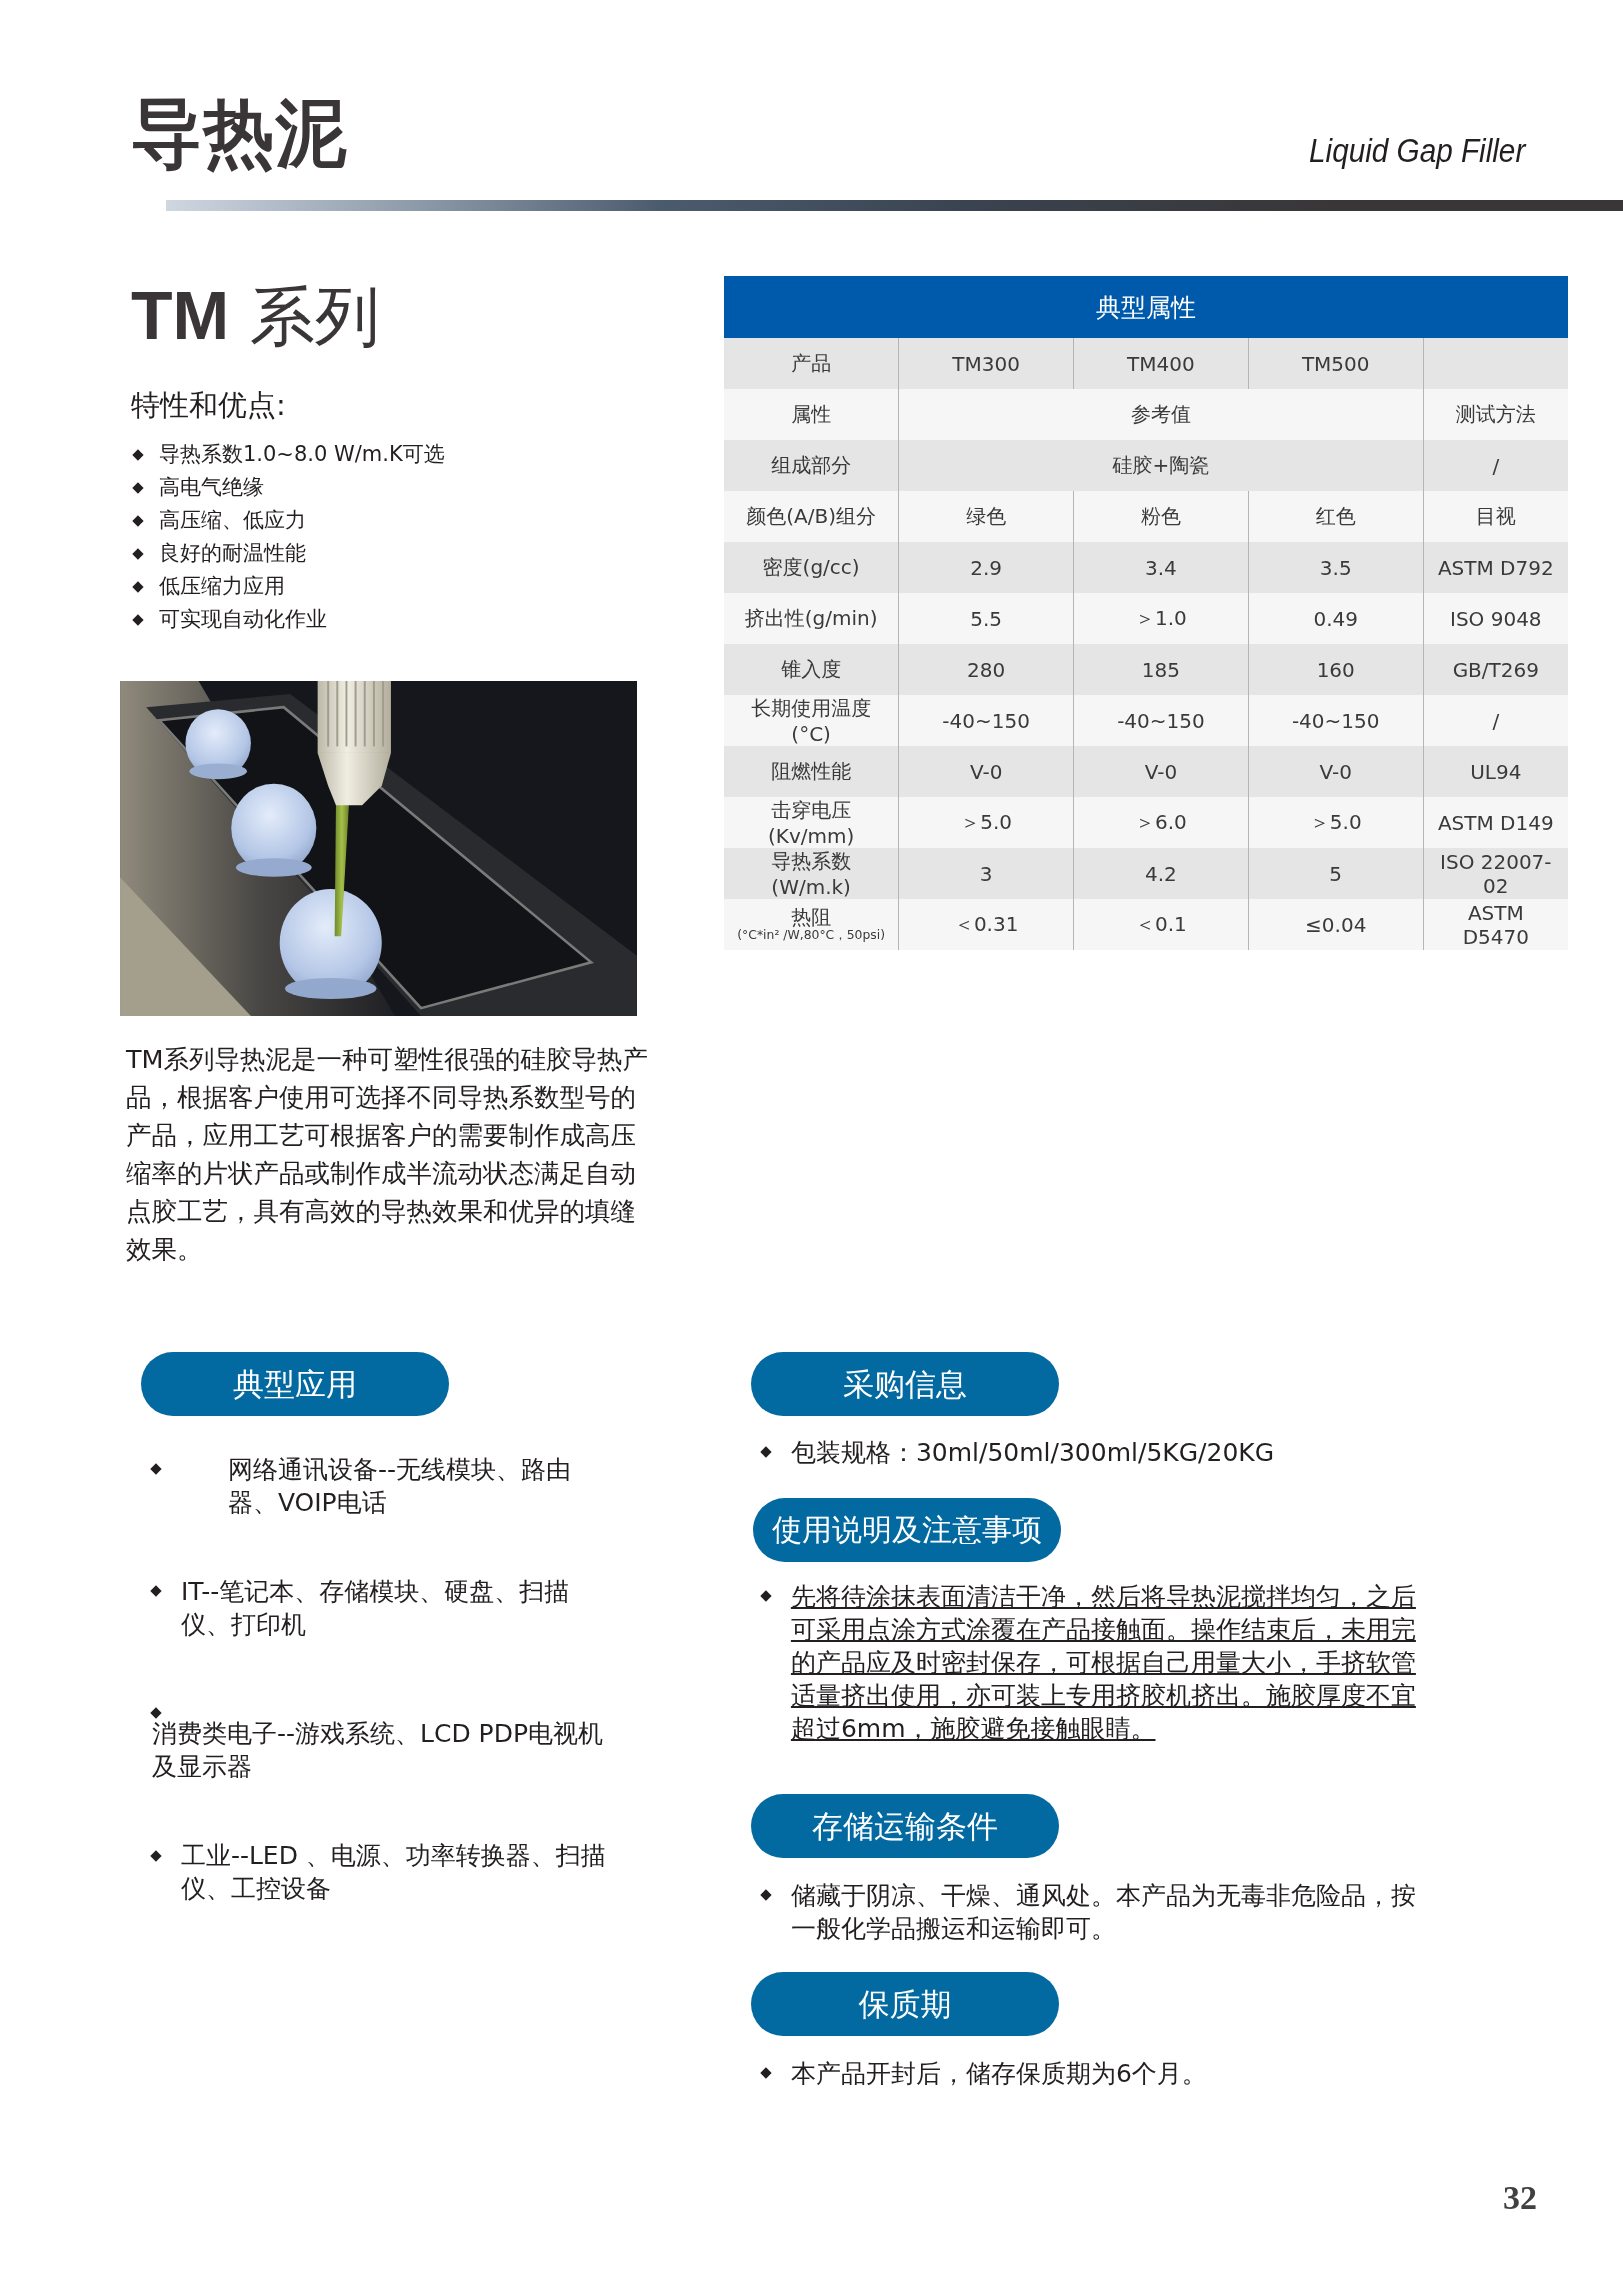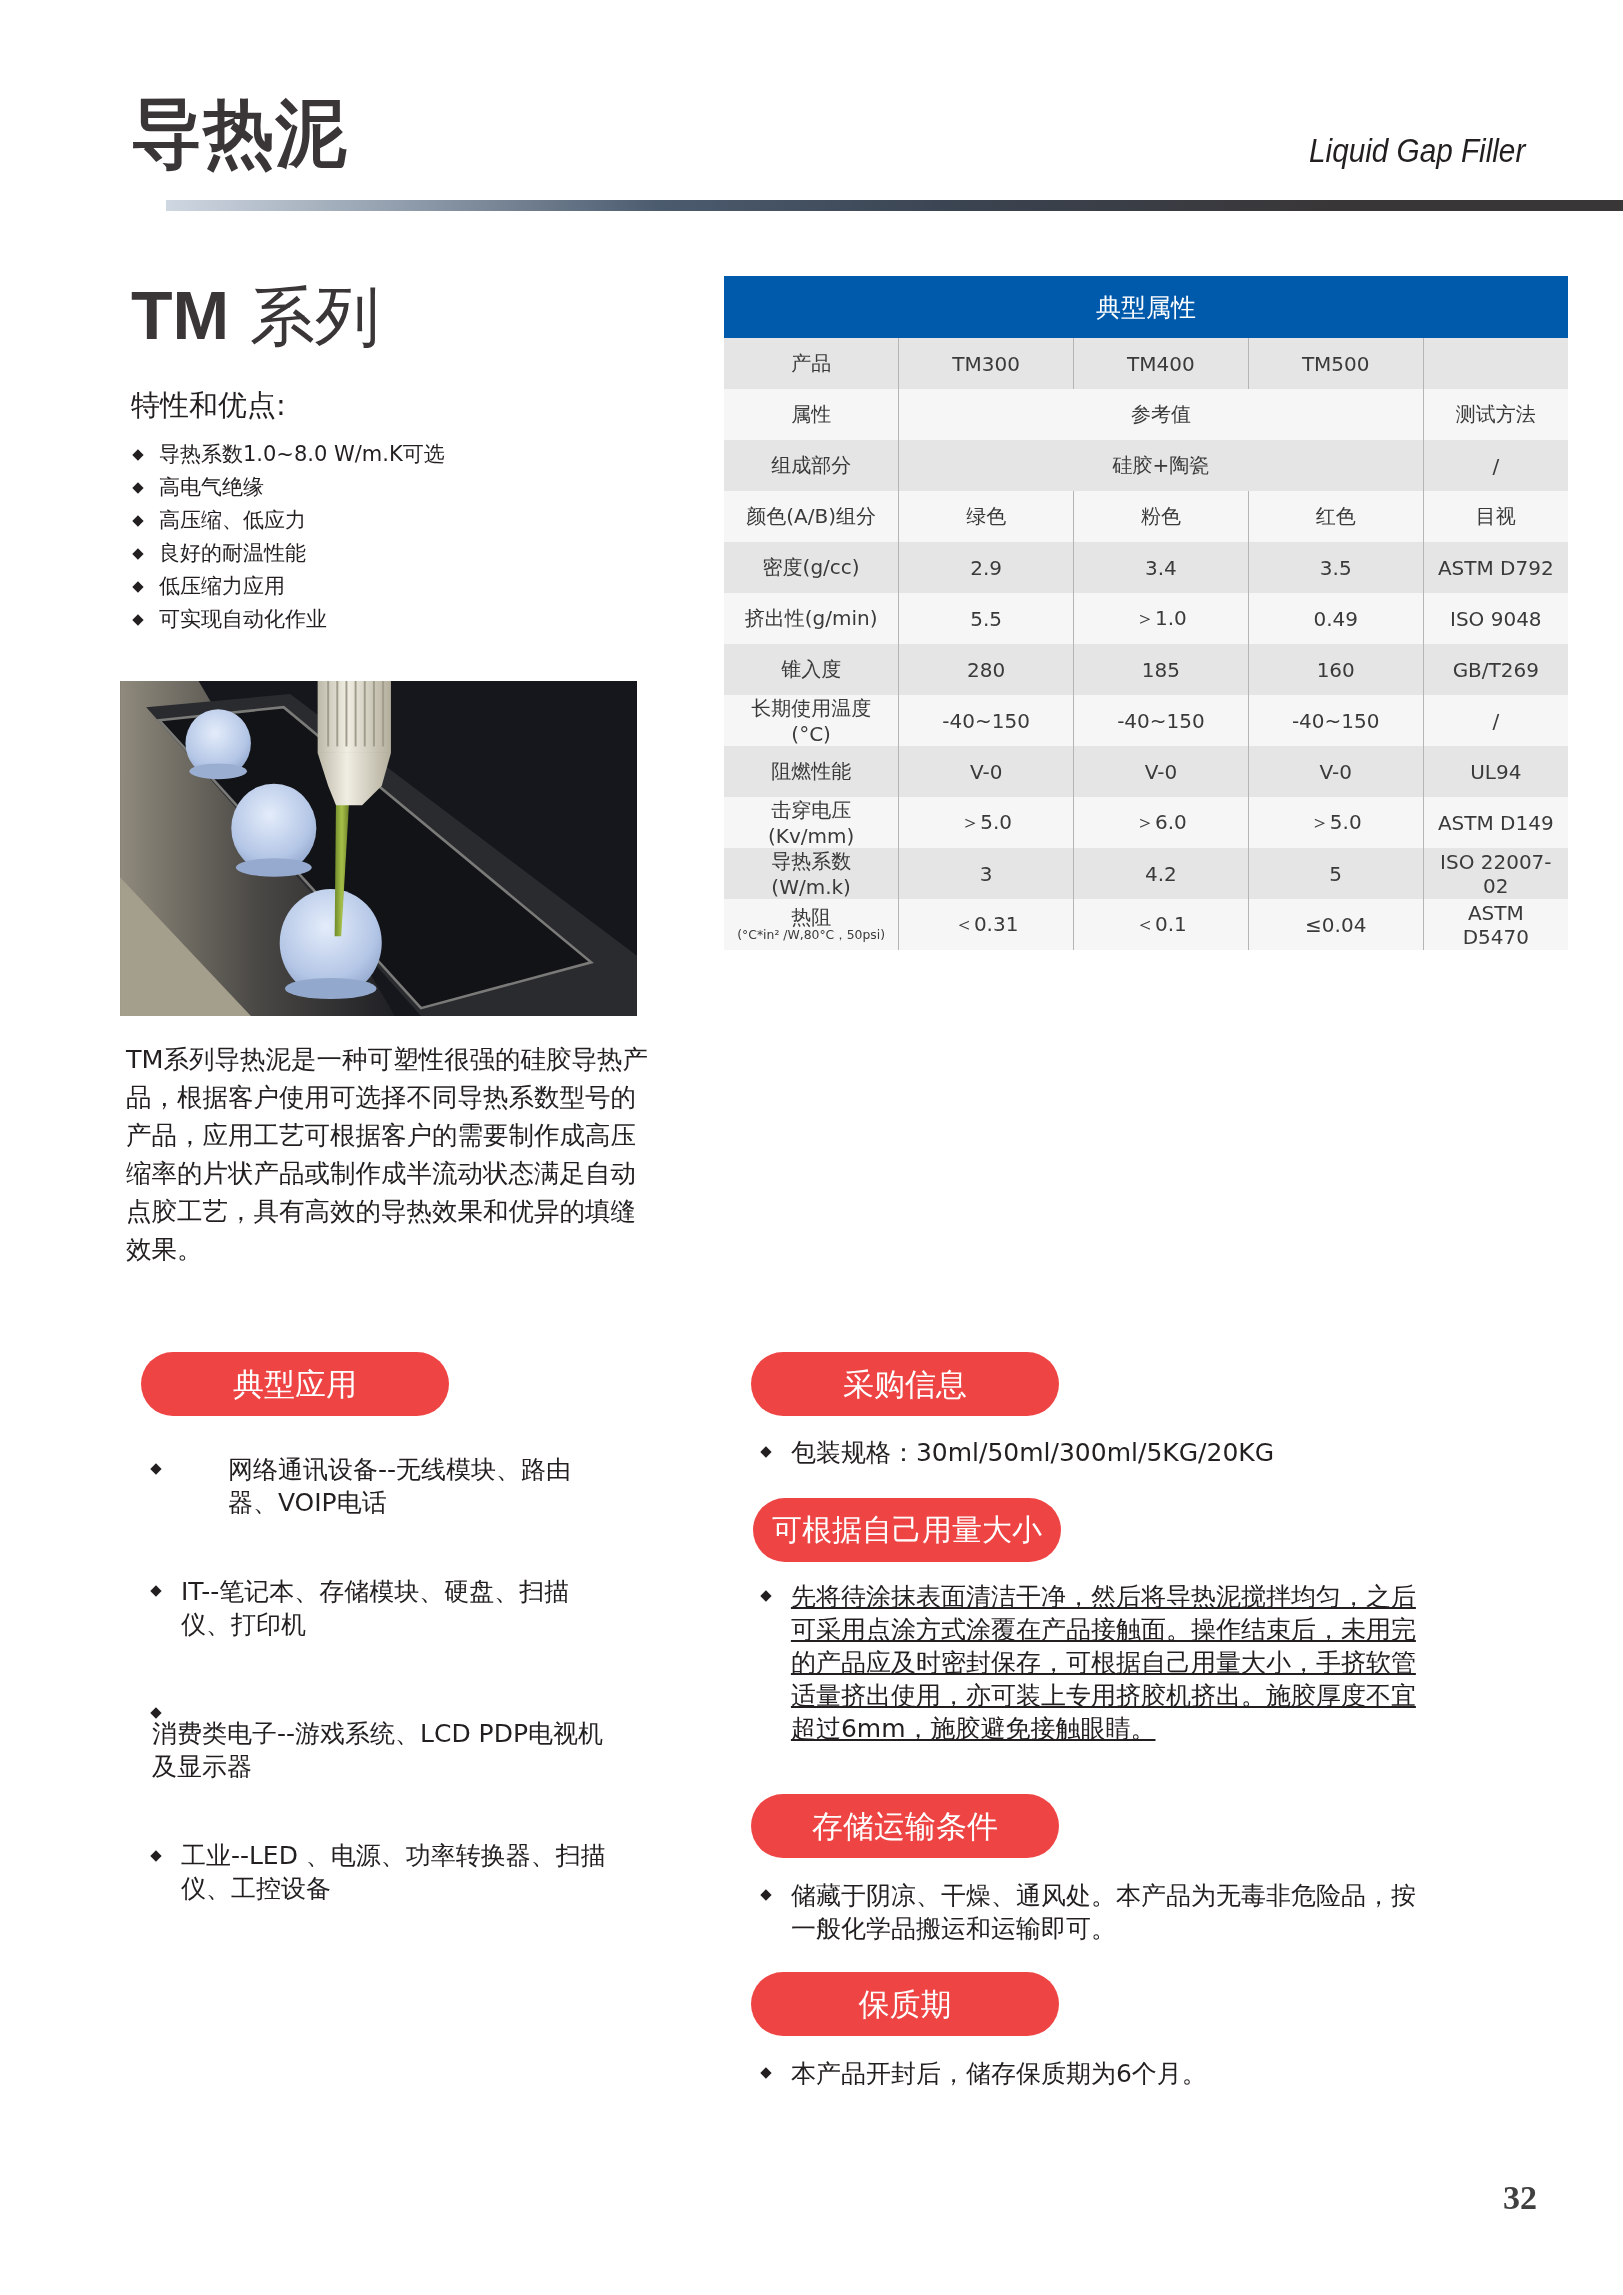--- a/index.html
+++ b/index.html
@@ -26,21 +26,21 @@
   .props-table td { height: 51px; text-align: center; vertical-align: middle; padding: 0 8px; }
   .props-table tr.dark td { background: #e5e5e5; }
   .props-table tr.light td { background: #f6f6f6; }
   .props-table td + td { border-left: 1.3px solid #b5b5b5; }
   .props-table td.col0 { width: 175px; }
   .props-table td.col1, .props-table td.col2, .props-table td.col3 { width: 175px; }
   .props-table td.col4 { width: 145px; }
   .props-table .sub { display: block; font-size: 12.4px; line-height: 14.4px; }
   .props-table .main { display: block; font-size: 20px; line-height: 21px; }
 
-  .pill { position: absolute; height: 64px; border-radius: 32px; background: #ef4444; color: #ffffff; font-size: 31px; display: flex; align-items: center; justify-content: center; line-height: 1; }
+  .pill { position: absolute; height: 64px; border-radius: 32px; background: #0369a1; color: #ffffff; font-size: 31px; display: flex; align-items: center; justify-content: center; line-height: 1; }
 
   .bul { position: absolute; list-style: none; }
   .bul li { display: flex; font-size: 25px; line-height: 33px; color: #231f20; }
   .bul li .diamond { margin-top: 12.4px; margin-right: 21px; }
 
   .page-number { position: absolute; left: 1503px; top: 2179px; font-family: Liberation Serif, serif; font-weight: bold; font-size: 34px; color: #404040; }
 </style>
 </head>
 <body>
 
@@ -243,21 +243,21 @@
 </ul>
 
 <div class="pill" style="left:751px; top:1352px; width:308px;">采购信息</div>
 <ul class="bul" style="left:762px; top:1436px; width:720px;">
   <li>
       <span class="diamond"></span>
       <span>包装规格：30ml/50ml/300ml/5KG/20KG</span>
     </li>
 </ul>
 
-<div class="pill" style="left:753px; top:1498px; width:308px; font-size:30px;">可根据自己用量大小</div>
+<div class="pill" style="left:753px; top:1498px; width:308px; font-size:30px;">使用说明及注意事项</div>
 <ul class="bul" style="left:762px; top:1580px; width:674px;text-decoration:underline;">
   <li>
       <span class="diamond"></span>
       <span>先将待涂抹表面清洁干净，然后将导热泥搅拌均匀，之后可采用点涂方式涂覆在产品接触面。操作结束后，未用完的产品应及时密封保存，可根据自己用量大小，手挤软管适量挤出使用，亦可装上专用挤胶机挤出。施胶厚度不宜超过6mm，施胶避免接触眼睛。</span>
     </li>
 </ul>
 
 <div class="pill" style="left:751px; top:1794px; width:308px;">存储运输条件</div>
 <ul class="bul" style="left:762px; top:1879px; width:674px;">
   <li>

